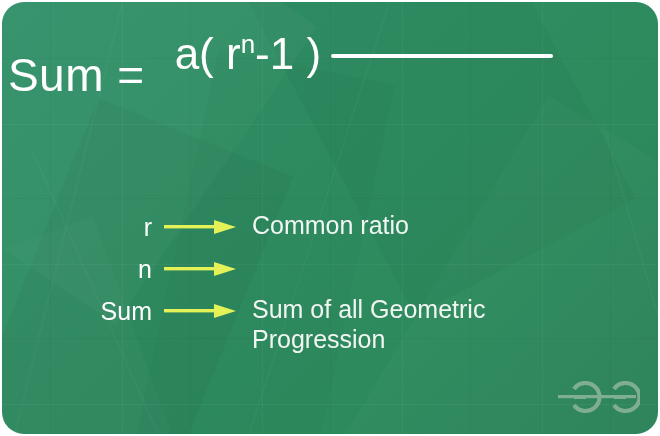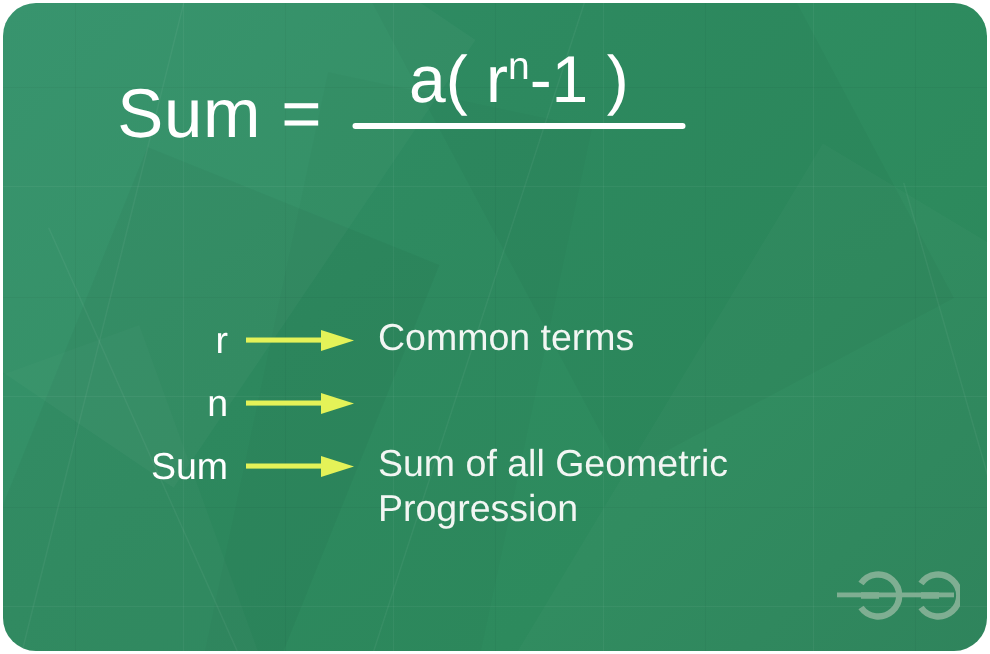--- a/index.html
+++ b/index.html
@@ -96,41 +96,41 @@
   .hairline {
     position: absolute;
     width: 1px;
     background: rgba(255,255,255,0.05);
     transform-origin: top left;
   }
 
   
   #formula {
     position: absolute;
-    left: 4px;
+    left: 17px;
     top: 28px;
     width: 523px;
     display: flex;
     align-items: flex-start;
     justify-content: center;
     color: #ffffff;
   }
   #sum-eq {
     font-size: 46px;
     line-height: 1;
     font-weight: 400;
     letter-spacing: 0.5px;
     padding-top: 22px;
     white-space: nowrap;
     color: #ffffff;
   }
   #fraction {
     margin-left: 20px;
     display: flex;
-    flex-direction: column;
+    flex-direction: row;
     align-items: center;
   }
   #numerator {
     font-size: 44px;
     line-height: 1.08;
     white-space: nowrap;
     padding: 0 10px 4px 10px;
     color: #ffffff;
   }
   #numerator .exp {
@@ -234,21 +234,21 @@
   <div id="legend">
 
     <div class="legend-row">
       <div class="legend-symbol">r</div>
       <div class="legend-arrow">
         <svg width="72" height="18" viewBox="0 0 72 18" aria-hidden="true">
           <rect x="0" y="7" width="54" height="3.4" fill="#e4f258"></rect>
           <polygon points="50,2 72,9 50,16" fill="#e4f258"></polygon>
         </svg>
       </div>
-      <div class="legend-desc">Common terms</div>
+      <div class="legend-desc">Common ratio</div>
     </div>
 
     <div class="legend-row">
       <div class="legend-symbol">n</div>
       <div class="legend-arrow">
         <svg width="72" height="18" viewBox="0 0 72 18" aria-hidden="true">
           <rect x="0" y="7" width="54" height="3.4" fill="#e4f258"></rect>
           <polygon points="50,2 72,9 50,16" fill="#e4f258"></polygon>
         </svg>
       </div>

